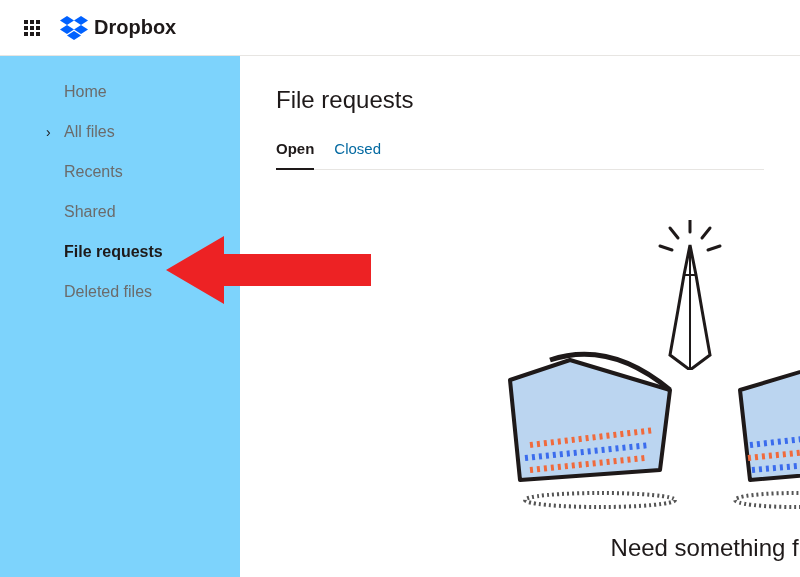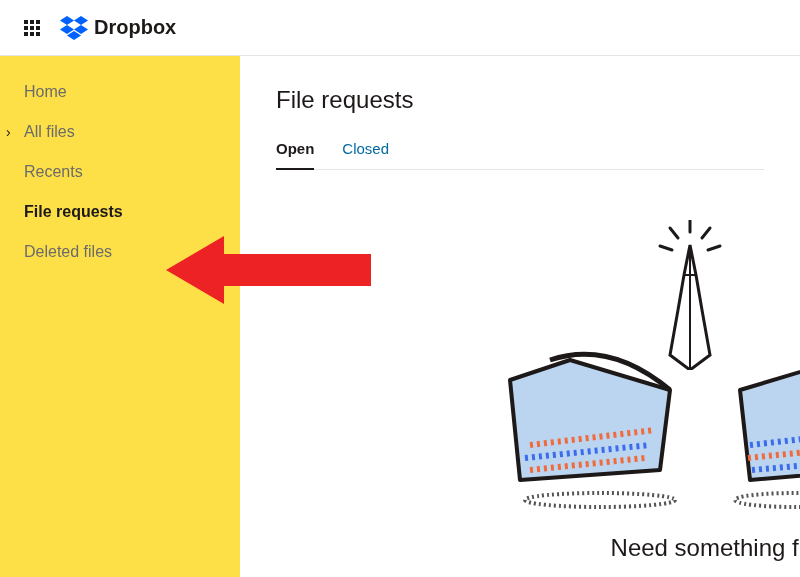--- a/index.html
+++ b/index.html
@@ -46,22 +46,23 @@
     }
     .dropbox-icon svg {
       display: block;
     }
     .layout {
       display: flex;
       height: calc(100% - 56px);
     }
     .sidebar {
       width: 240px;
-      background: #fde047;
+      background: #7dd3fc;
       padding-top: 16px;
+      padding-left: 40px;
     }
     .sidebar-item {
       display: flex;
       align-items: center;
       padding: 11px 24px;
       font-size: 16px;
       color: #6b6b6b;
       cursor: pointer;
       position: relative;
     }
@@ -82,21 +83,21 @@
       overflow: hidden;
     }
     .page-title {
       font-size: 24px;
       font-weight: 500;
       color: #1e1919;
       margin-bottom: 26px;
     }
     .tabs {
       display: flex;
-      gap: 28px;
+      gap: 20px;
       border-bottom: 1px solid #e7e5e2;
       margin-right: 36px;
     }
     .tab {
       font-size: 15px;
       padding-bottom: 12px;
       cursor: pointer;
       color: #0369a1;
       position: relative;
     }
@@ -200,20 +201,23 @@
     <div class="sidebar-item">
       <span>Home</span>
     </div>
     <div class="sidebar-item">
       <span class="chevron">›</span>
       <span>All files</span>
     </div>
     <div class="sidebar-item">
       <span>Recents</span>
     </div>
+    <div class="sidebar-item">
+      <span>Shared</span>
+    </div>
     <div class="sidebar-item active">
       <span>File requests</span>
     </div>
     <div class="sidebar-item">
       <span>Deleted files</span>
     </div>
   </nav>
 
   <main class="main">
     <h1 class="page-title">File requests</h1>

